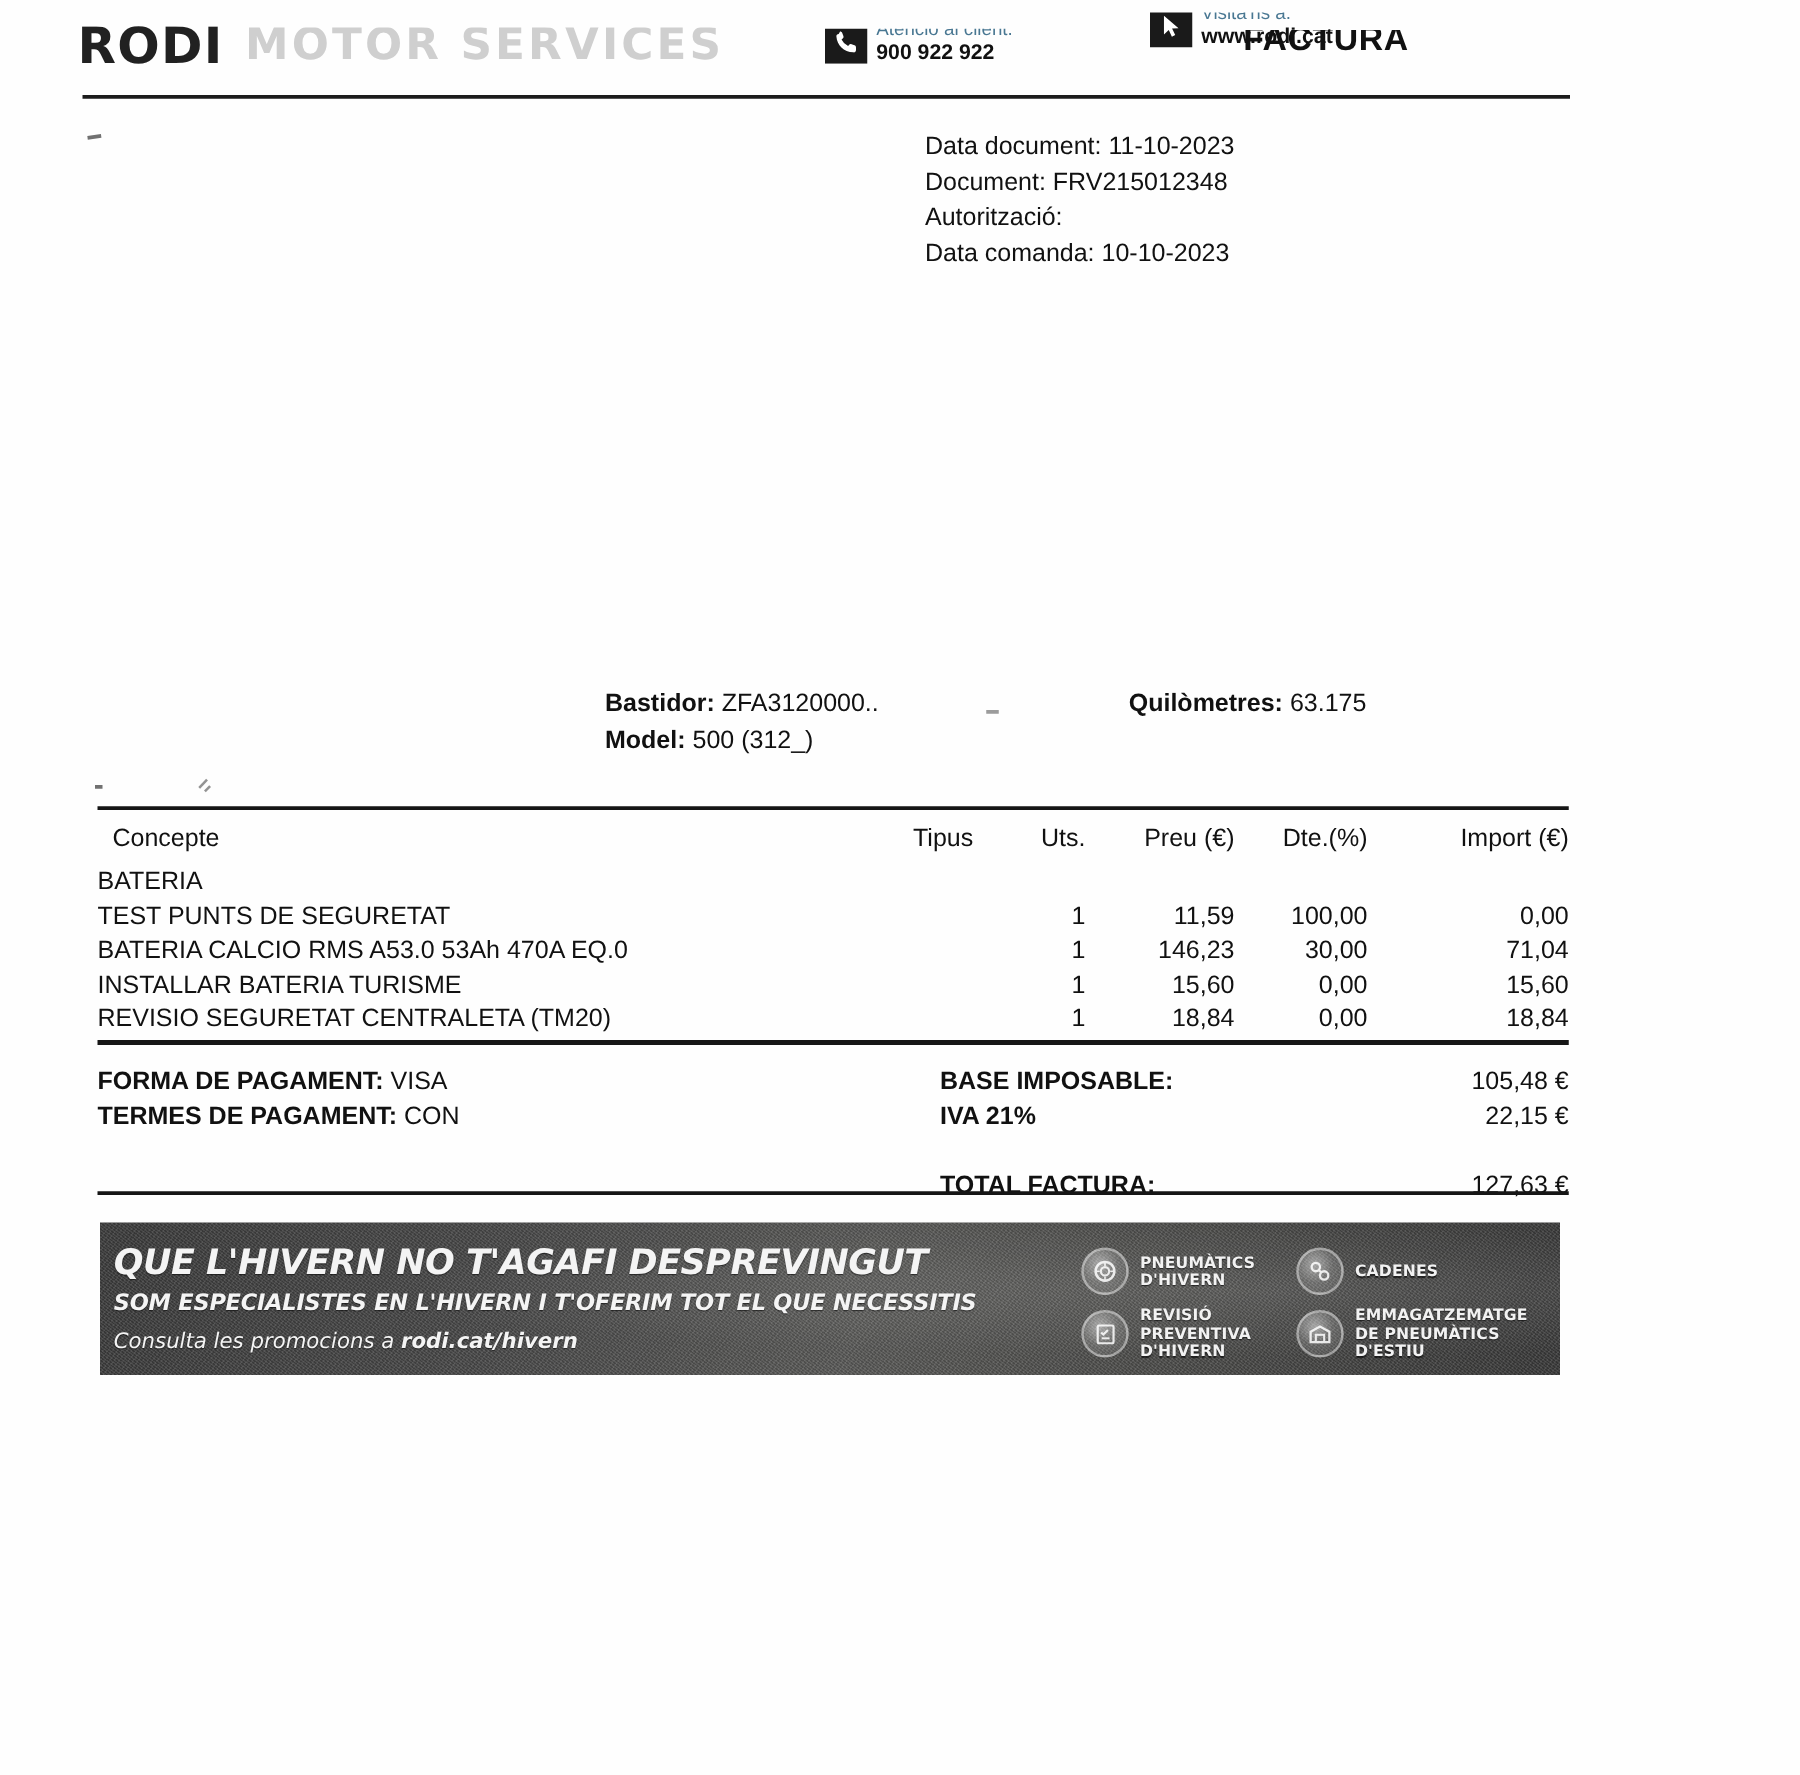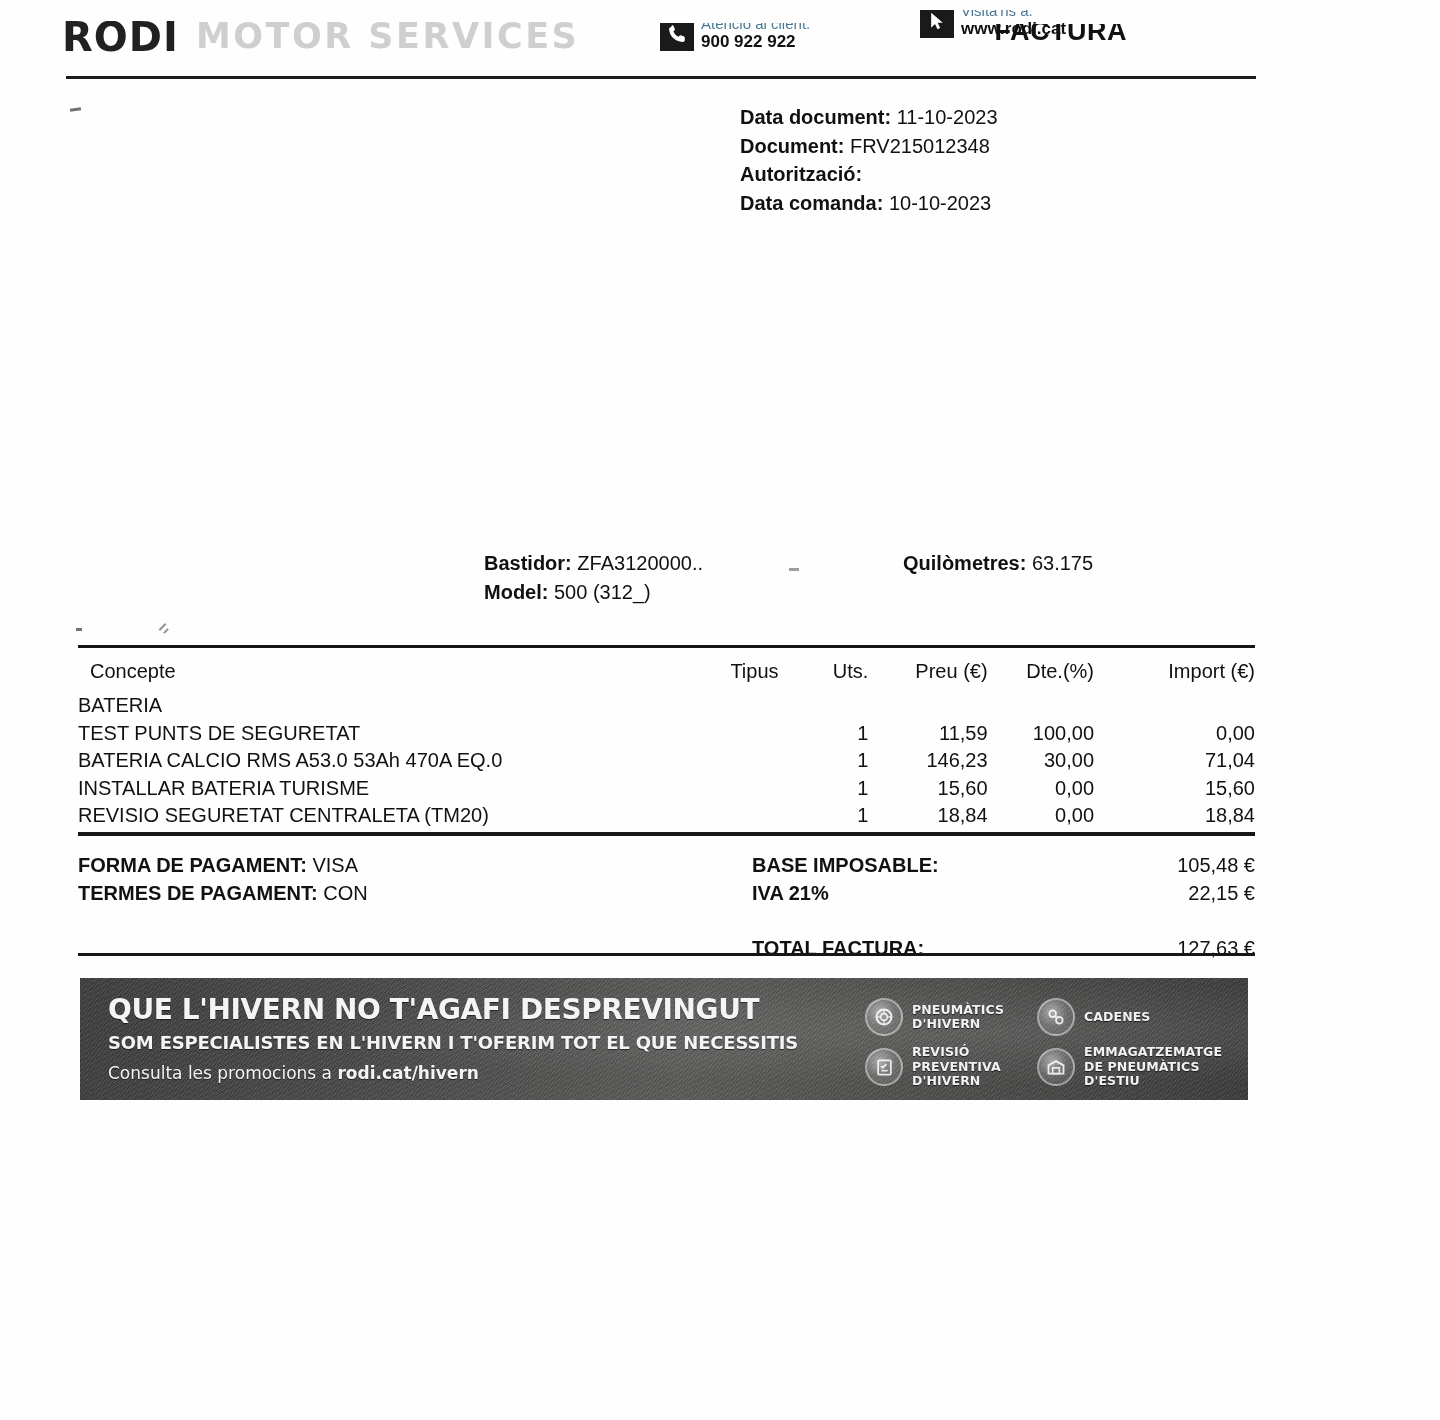--- a/index.html
+++ b/index.html
@@ -122,21 +122,21 @@
 
   
   #doc-meta {
     position: absolute;
     left: 740px; top: 103px;
     font-size: 20px;
     line-height: 28.5px;
     color: #111;
     white-space: nowrap;
   }
-  #doc-meta .k { font-weight: bold; margin-top: 20px; }
+  #doc-meta .k { font-weight: normal; margin-top: 20px; }
   #doc-meta .v { font-weight: normal; }
 
   
   #vehicle-block {
     position: absolute;
     left: 484px; top: 549px;
     font-size: 20px;
     line-height: 29px;
     color: #111;
     white-space: nowrap;
@@ -238,24 +238,25 @@
   #promo-grain {
     position: absolute; inset: 0;
     background:
       repeating-linear-gradient(37deg, rgba(255,255,255,.075) 0px, rgba(255,255,255,.075) 1px, rgba(0,0,0,.075) 1px, rgba(0,0,0,.075) 2px),
       repeating-linear-gradient(-52deg, rgba(255,255,255,.06) 0px, rgba(255,255,255,.06) 1px, rgba(0,0,0,.06) 1px, rgba(0,0,0,.06) 3px);
     opacity: .9;
     pointer-events: none;
   }
   #promo-text {
     position: absolute;
-    left: 28px; top: 16px;
+    left: 11px; top: 16px;
     color: #f4f4f4;
     font-family: "DejaVu Sans", sans-serif;
     text-shadow: 0 1px 1px rgba(0,0,0,.6);
+    font-style: italic;
   }
   #promo-headline {
     font-size: 28px;
     font-weight: bold;
     letter-spacing: -.4px;
     line-height: 32px;
     white-space: nowrap;
   }
   #promo-sub {
     font-size: 18px;

